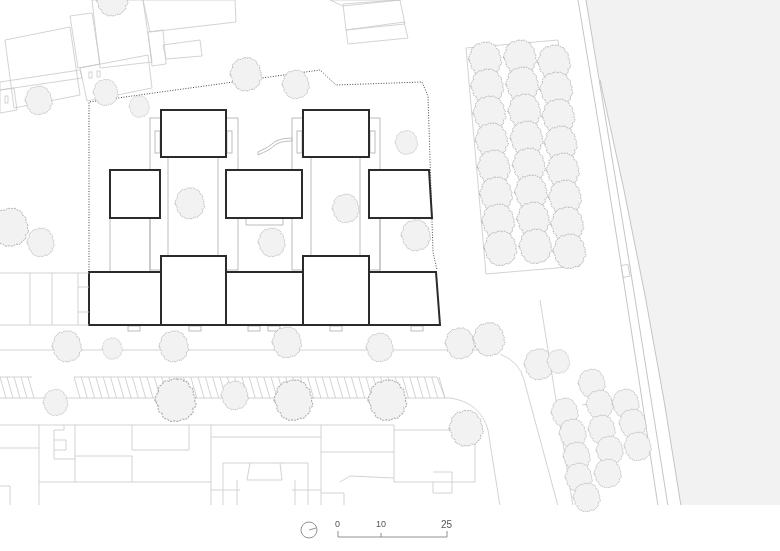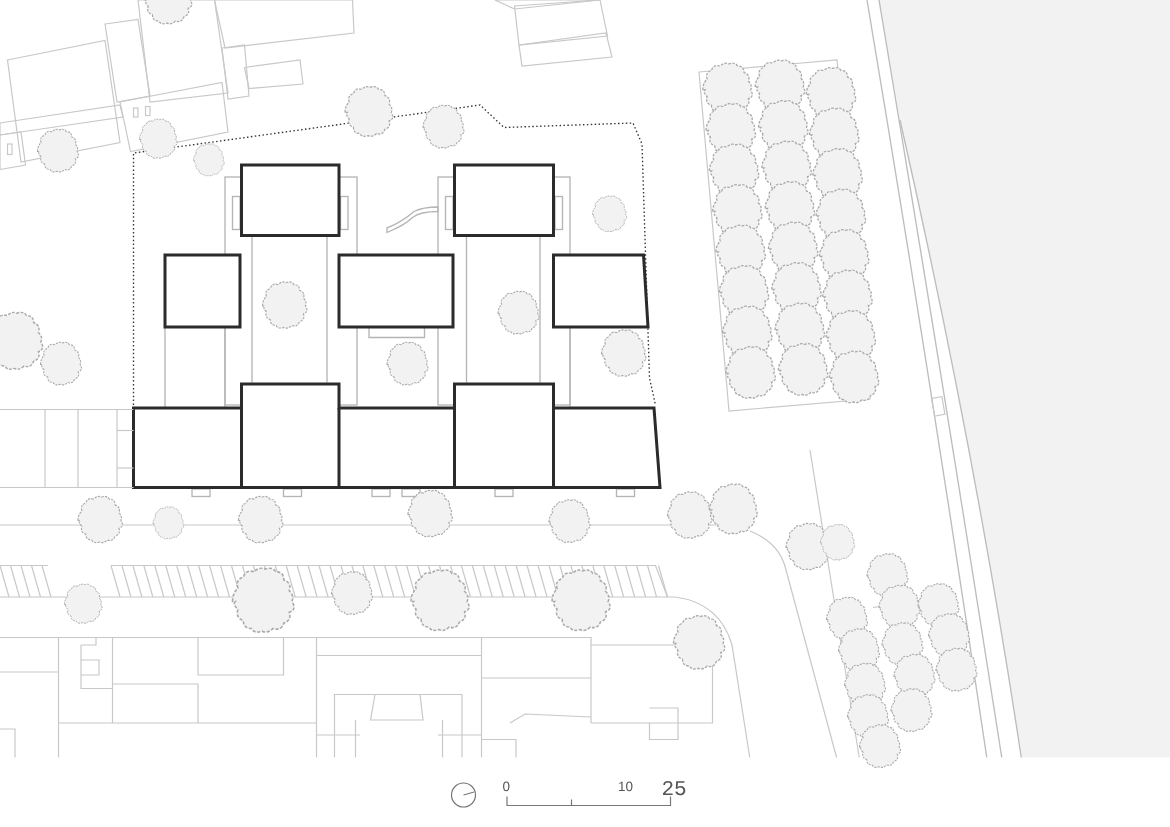--- a/index.html
+++ b/index.html
@@ -261,14 +261,14 @@
       <circle cx="309" cy="530" r="8" fill="none" stroke="#777" stroke-width="0.8"></circle>
       <line x1="309" y1="530" x2="316" y2="528" stroke="#777" stroke-width="0.8"></line>
     </g>
     <g>
       <path d="M338,531 L338,537 L447,537 L447,531 M381,533 L381,537" fill="none" stroke="#777" stroke-width="0.8"></path>
     </g>
   </g>
 </svg>
 
 <div style="position:absolute;left:335px;top:519px;font-size:9px;color:#555;">0</div>
-<div style="position:absolute;left:376px;top:519px;font-size:9px;color:#555;margin-left:36px;">10</div>
-<div style="position:absolute;left:441px;top:519px;font-size:14px;color:#555;font-family:Liberation Mono, monospace;">25</div>
+<div style="position:absolute;left:376px;top:519px;font-size:9px;color:#555;">10</div>
+<div style="position:absolute;left:441px;top:519px;font-size:10px;color:#555;">25</div>
 
 </body></html>

